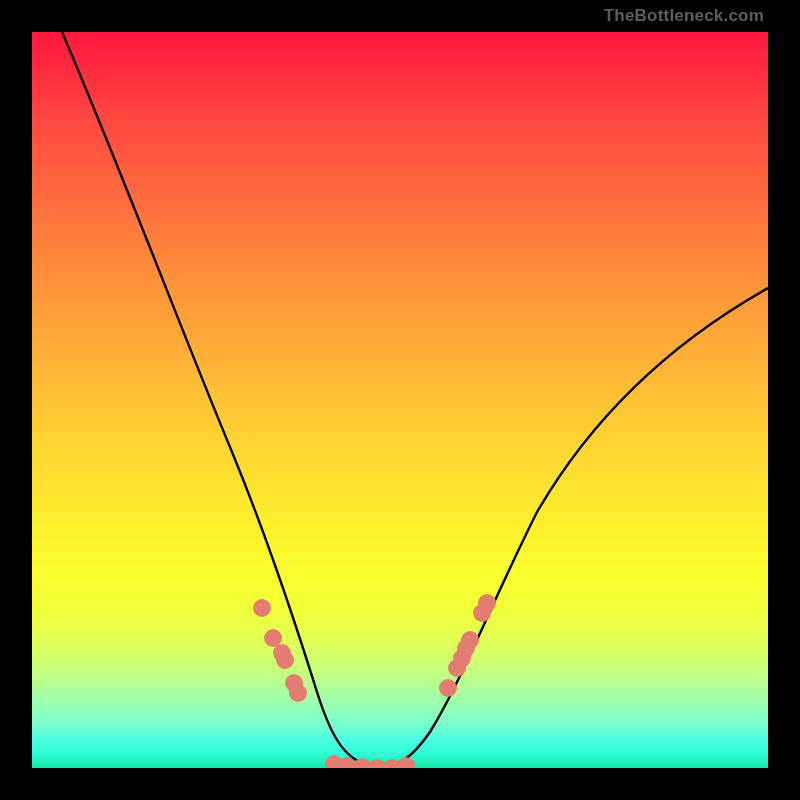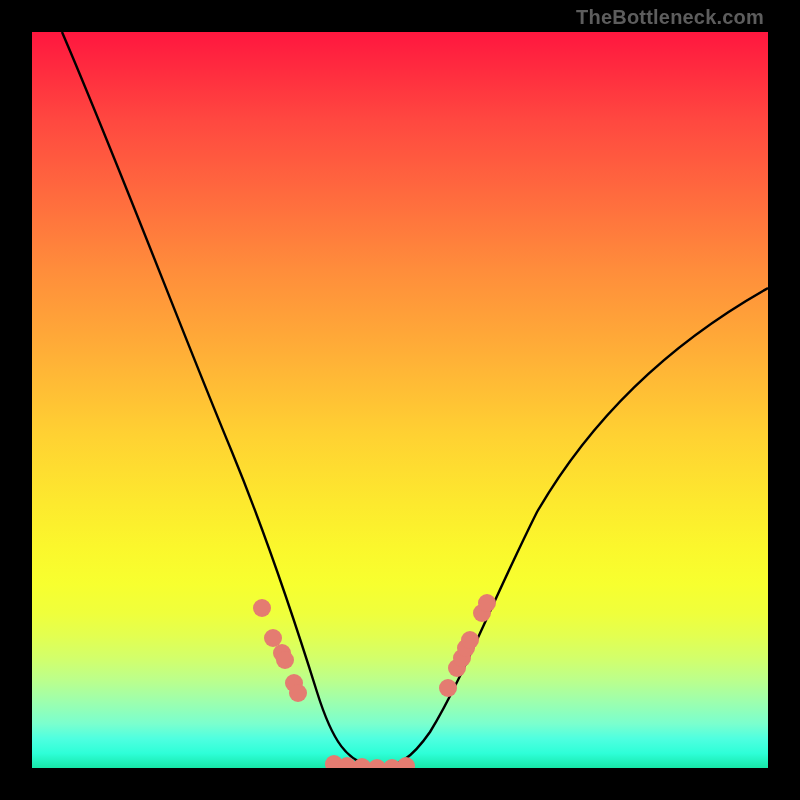--- a/index.html
+++ b/index.html
@@ -43,21 +43,21 @@
       #7affce 94%,
       #4fffe0 96%,
       #2effd8 98%,
       #17e7a8 100%);
   }
   .watermark {
     position: absolute;
     top: 6px;
     right: 36px;
     font-family: Arial, Helvetica, sans-serif;
-    font-size: 20px;
+    font-size: 17px;
     font-weight: 600;
     color: #5d5d5d;
     letter-spacing: 0.2px;
   }
   svg.curve {
     position: absolute;
     top: 0;
     left: 0;
     width: 736px;
     height: 736px;

